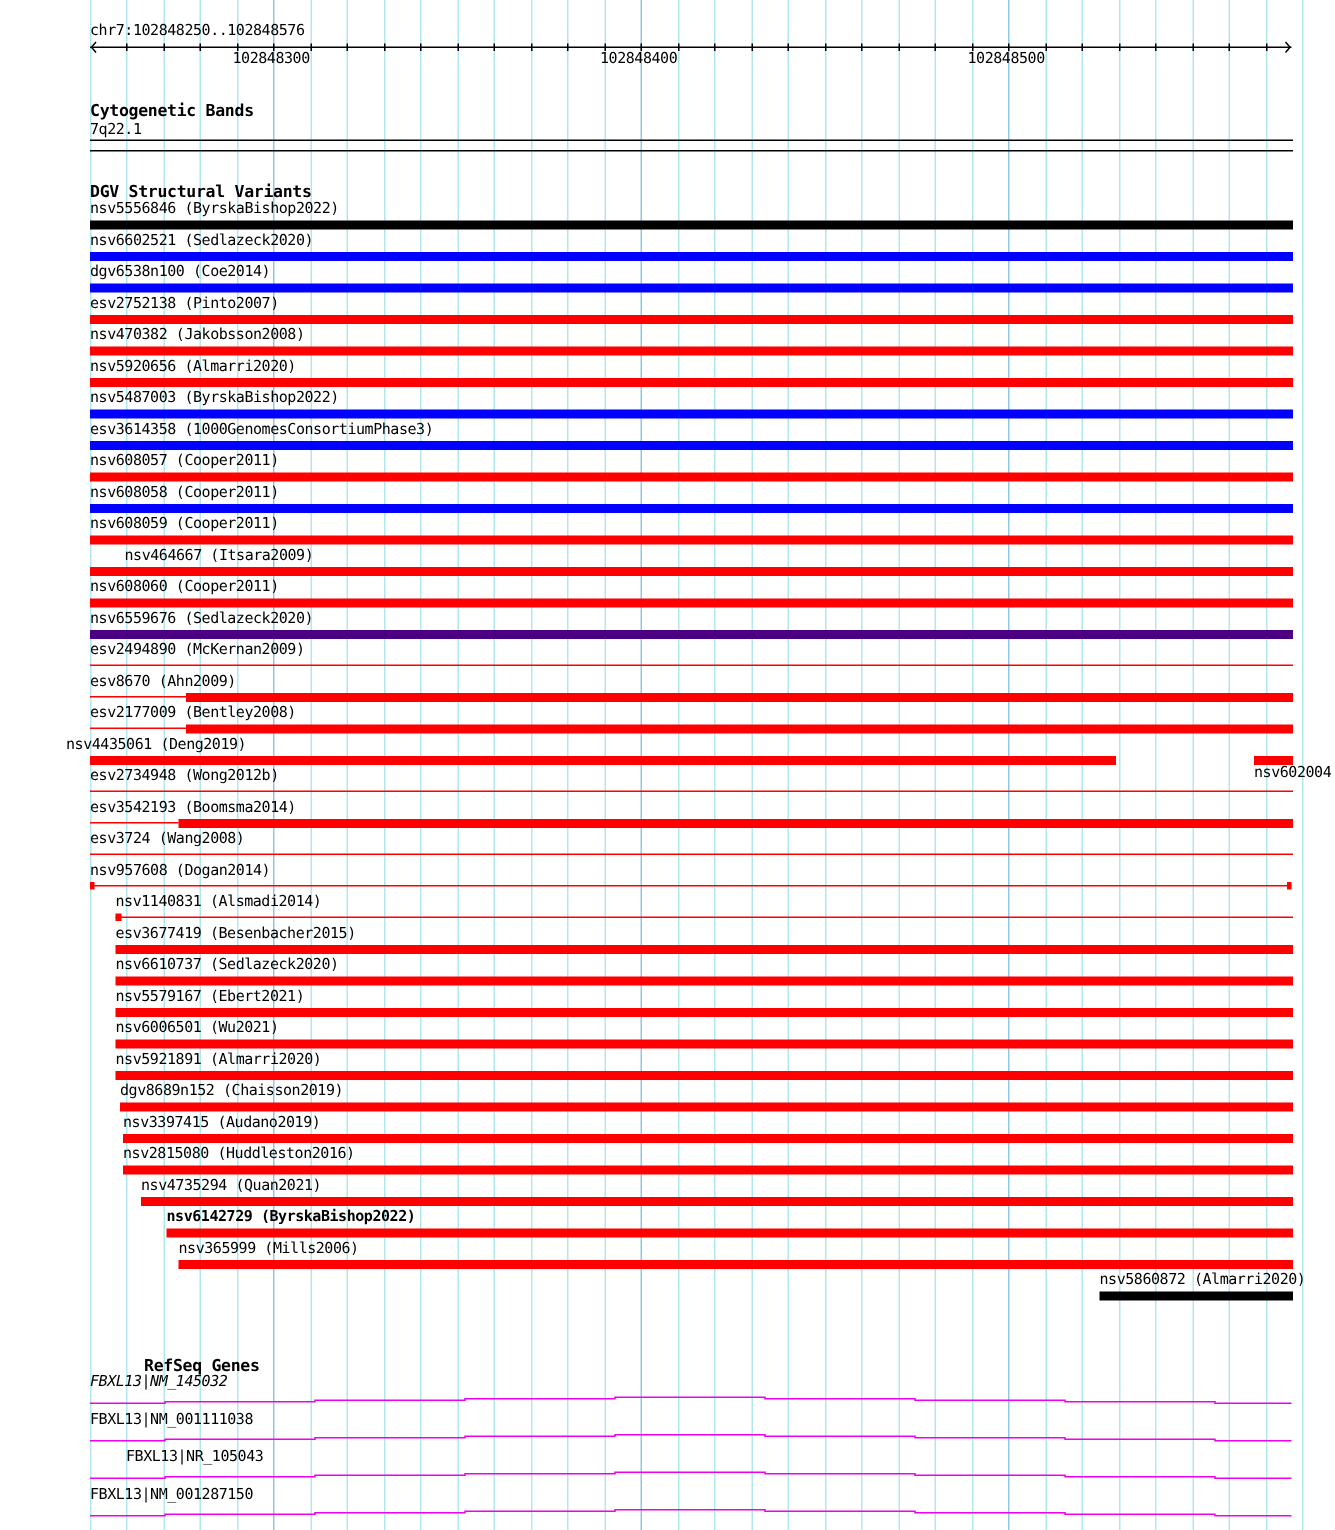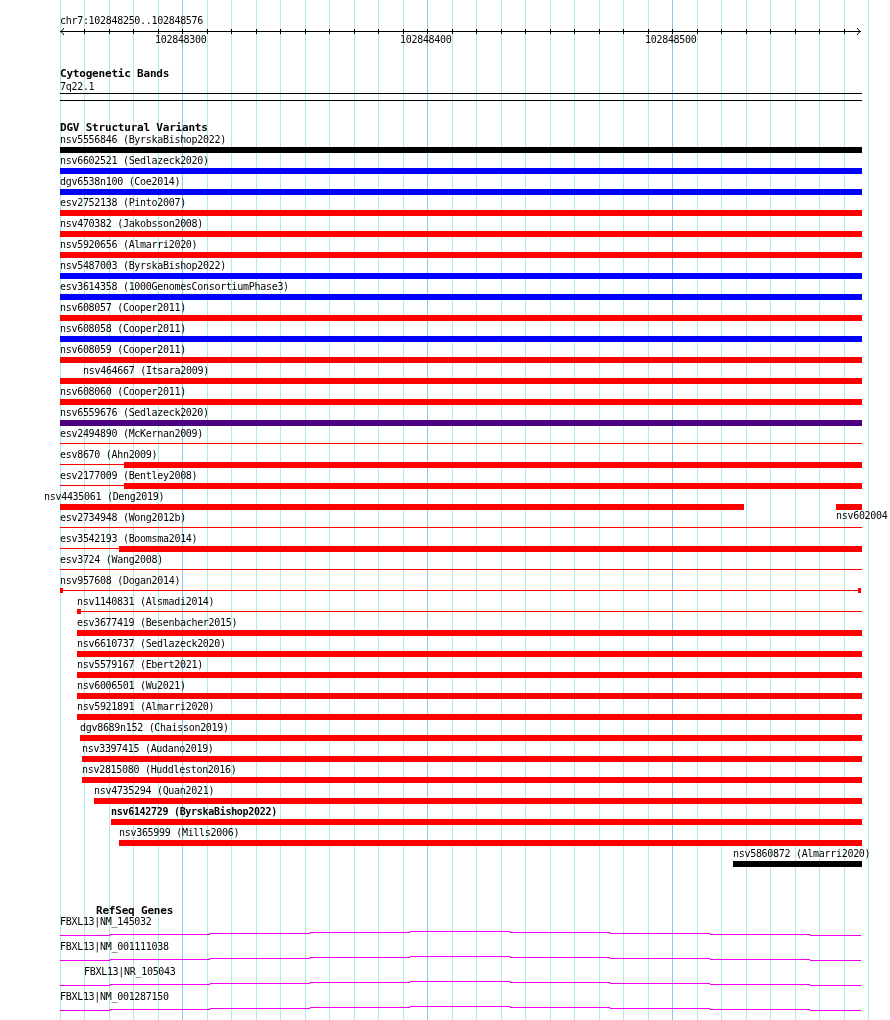--- a/index.html
+++ b/index.html
@@ -173,21 +173,21 @@
     <div class="abs txt" style="left: 111px; top: 807px; font-weight: bold;">nsv6142729 (ByrskaBishop2022)</div>
     <div class="bar" style="left: 111px; width: 751px; background: rgb(255, 0, 0); top: 819px; height: 6px;"></div>
     <div class="abs txt" style="left: 119px; top: 828px;">nsv365999 (Mills2006)</div>
     <div class="bar" style="left: 119px; width: 743px; background: rgb(255, 0, 0); top: 840px; height: 6px;"></div>
     <div class="abs txt" style="left: 733px; top: 849px;">nsv5860872 (Almarri2020)</div>
     <div class="bar" style="left: 733px; width: 129px; background: rgb(0, 0, 0); top: 861px; height: 6px;"></div>
   </div>
 
 <div class="abs hdr" style="left:60px;top:905px;margin-left:36px;">RefSeq Genes</div>
 <div id="refseq-track">
-    <div class="abs txt" style="left: 60px; top: 917px;">FBXL13|NM_145032</div>
+    <div class="abs txt" style="left: 60px; top: 917px; font-style: italic;">FBXL13|NM_145032</div>
     <svg width="890" height="20" style="position: absolute; left: 0px; top: 922px;">
       <polyline points="60,13.5 110,13.5 110,12.5 210,12.5 210,11.5 310,11.5 310,10.5 410,10.5 410,9.5 510,9.5 510,10.5 610,10.5 610,11.5 710,11.5 710,12.5 810,12.5 810,13.5 861,13.5" fill="none" stroke="#ee00ee" stroke-width="1"></polyline>
     </svg>
     <div class="abs txt" style="left: 60px; top: 942px;">FBXL13|NM_001111038</div>
     <svg width="890" height="20" style="position: absolute; left: 0px; top: 947px;">
       <polyline points="60,13.5 110,13.5 110,12.5 210,12.5 210,11.5 310,11.5 310,10.5 410,10.5 410,9.5 510,9.5 510,10.5 610,10.5 610,11.5 710,11.5 710,12.5 810,12.5 810,13.5 861,13.5" fill="none" stroke="#ee00ee" stroke-width="1"></polyline>
     </svg>
     <div class="abs txt" style="left: 60px; top: 967px; padding-left: 24px;">FBXL13|NR_105043</div>
     <svg width="890" height="20" style="position: absolute; left: 0px; top: 972px;">
       <polyline points="60,13.5 110,13.5 110,12.5 210,12.5 210,11.5 310,11.5 310,10.5 410,10.5 410,9.5 510,9.5 510,10.5 610,10.5 610,11.5 710,11.5 710,12.5 810,12.5 810,13.5 861,13.5" fill="none" stroke="#ee00ee" stroke-width="1"></polyline>

